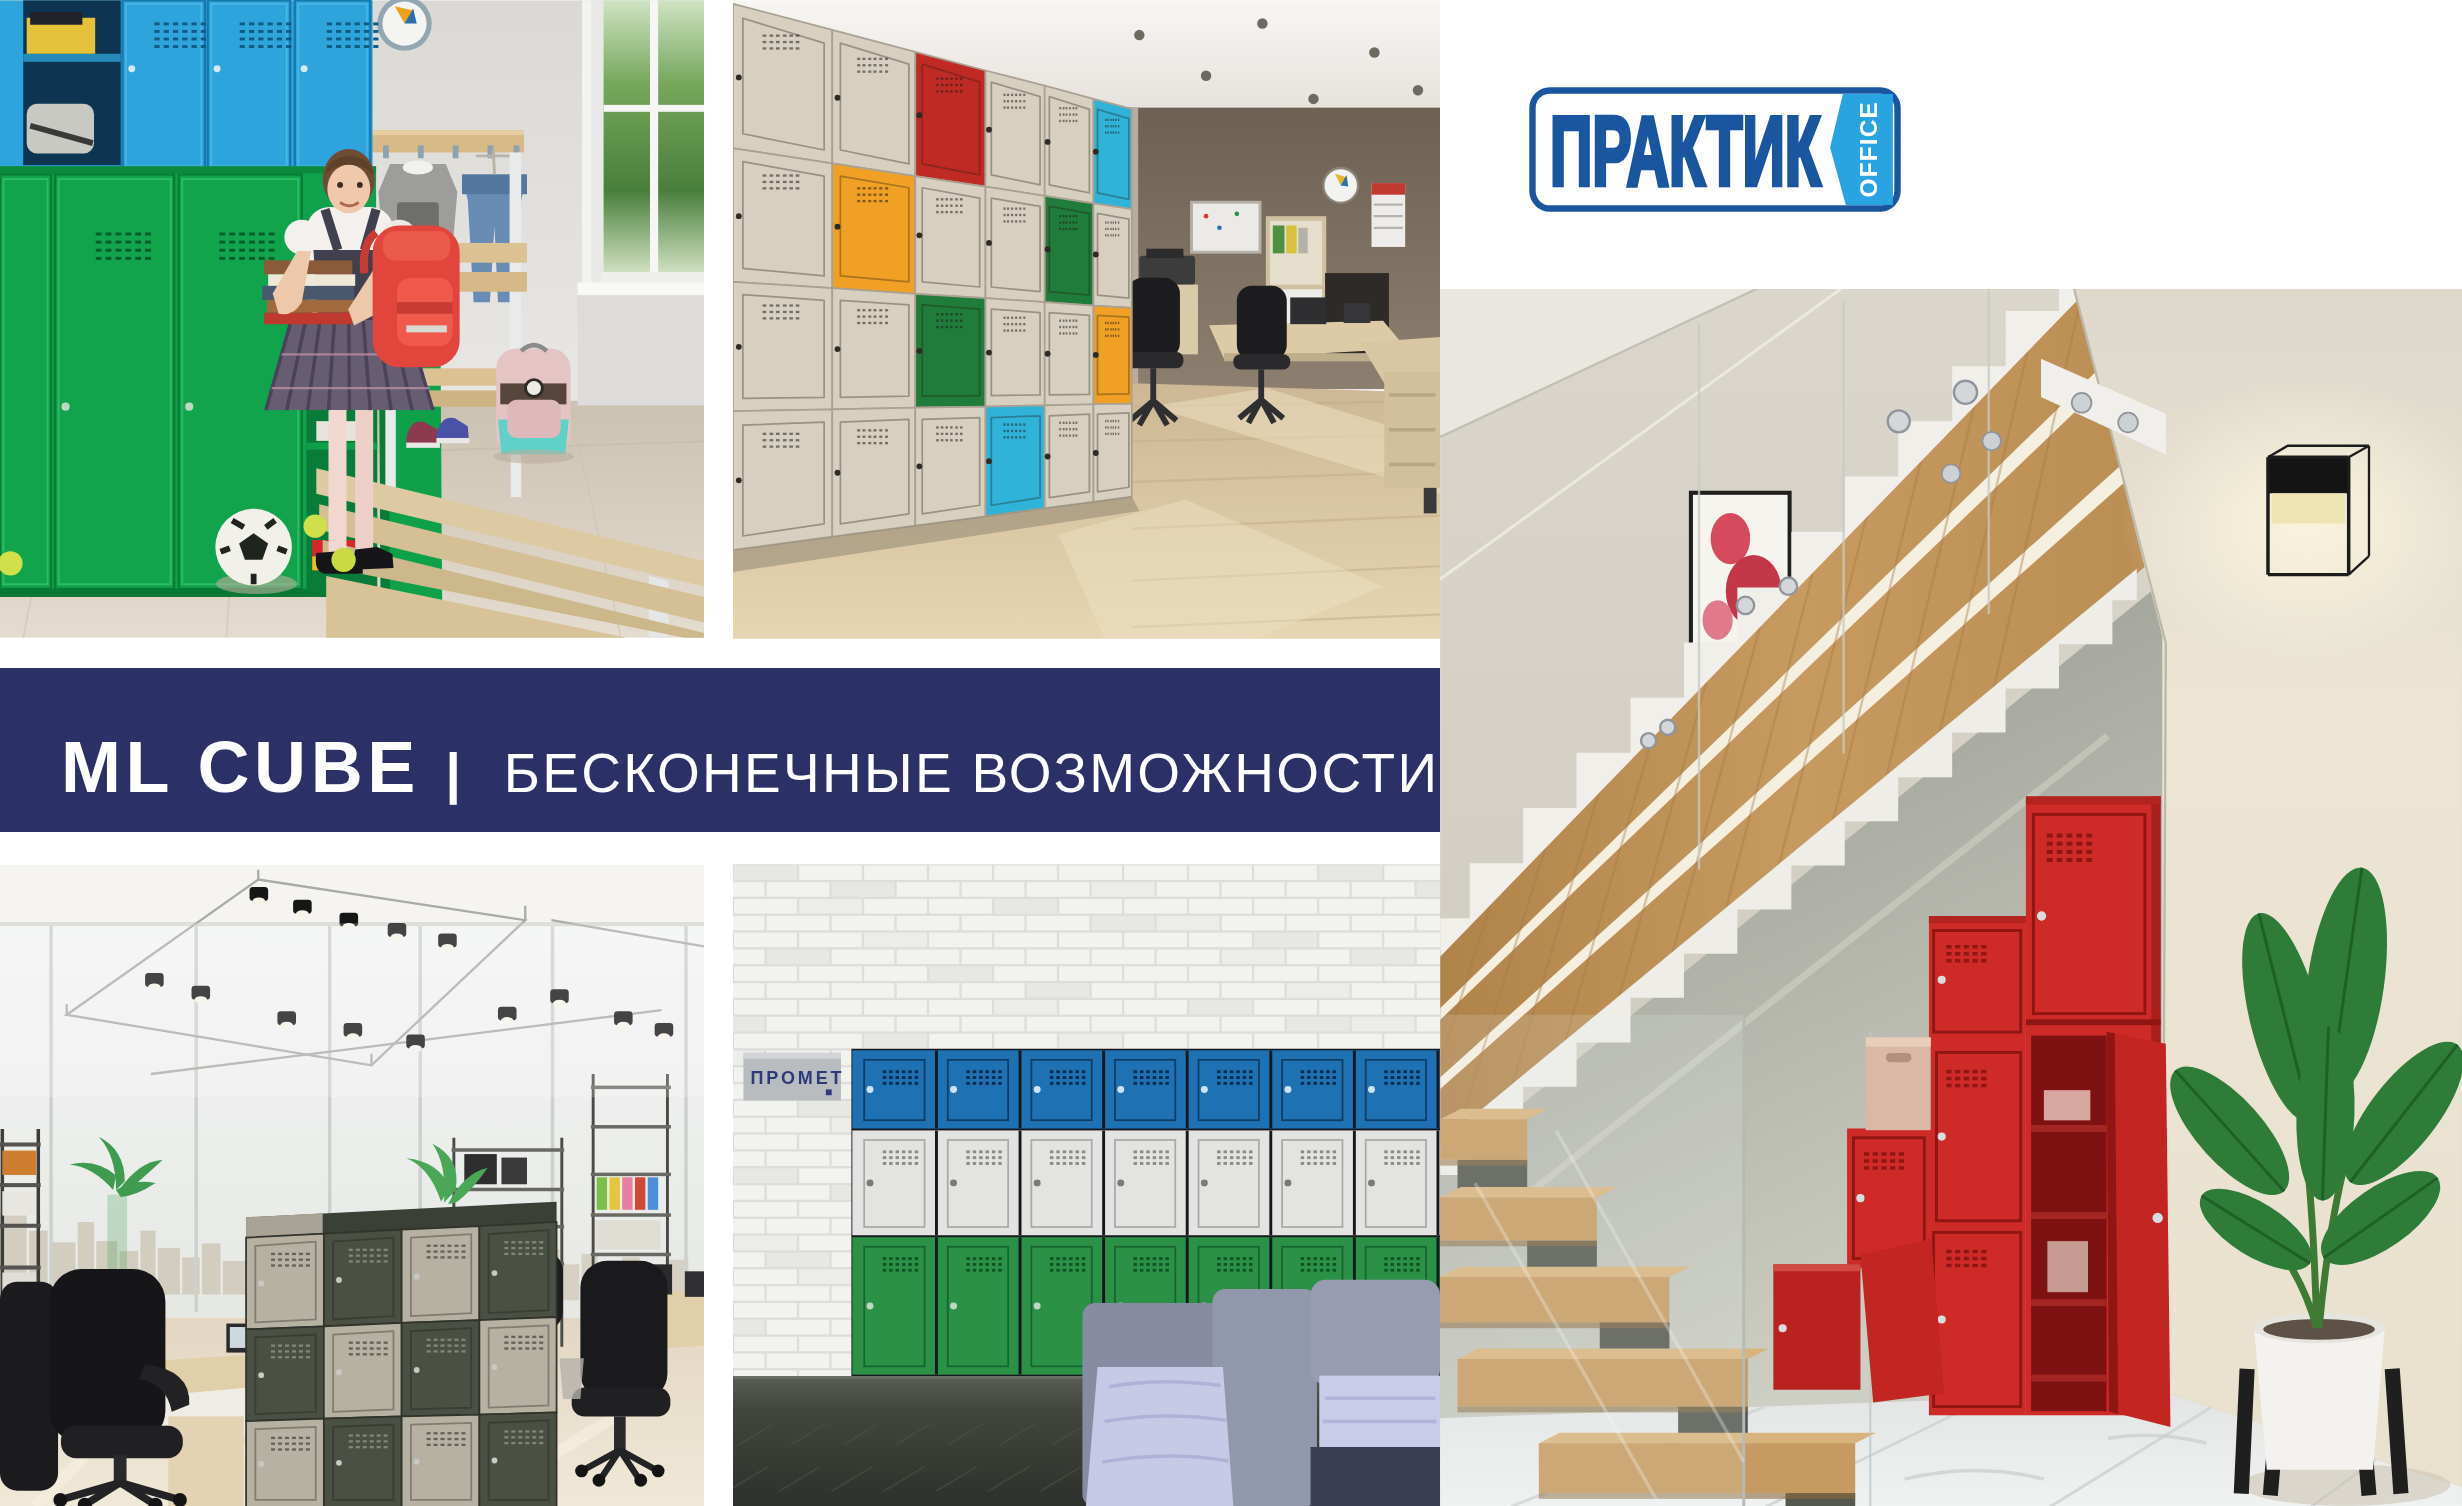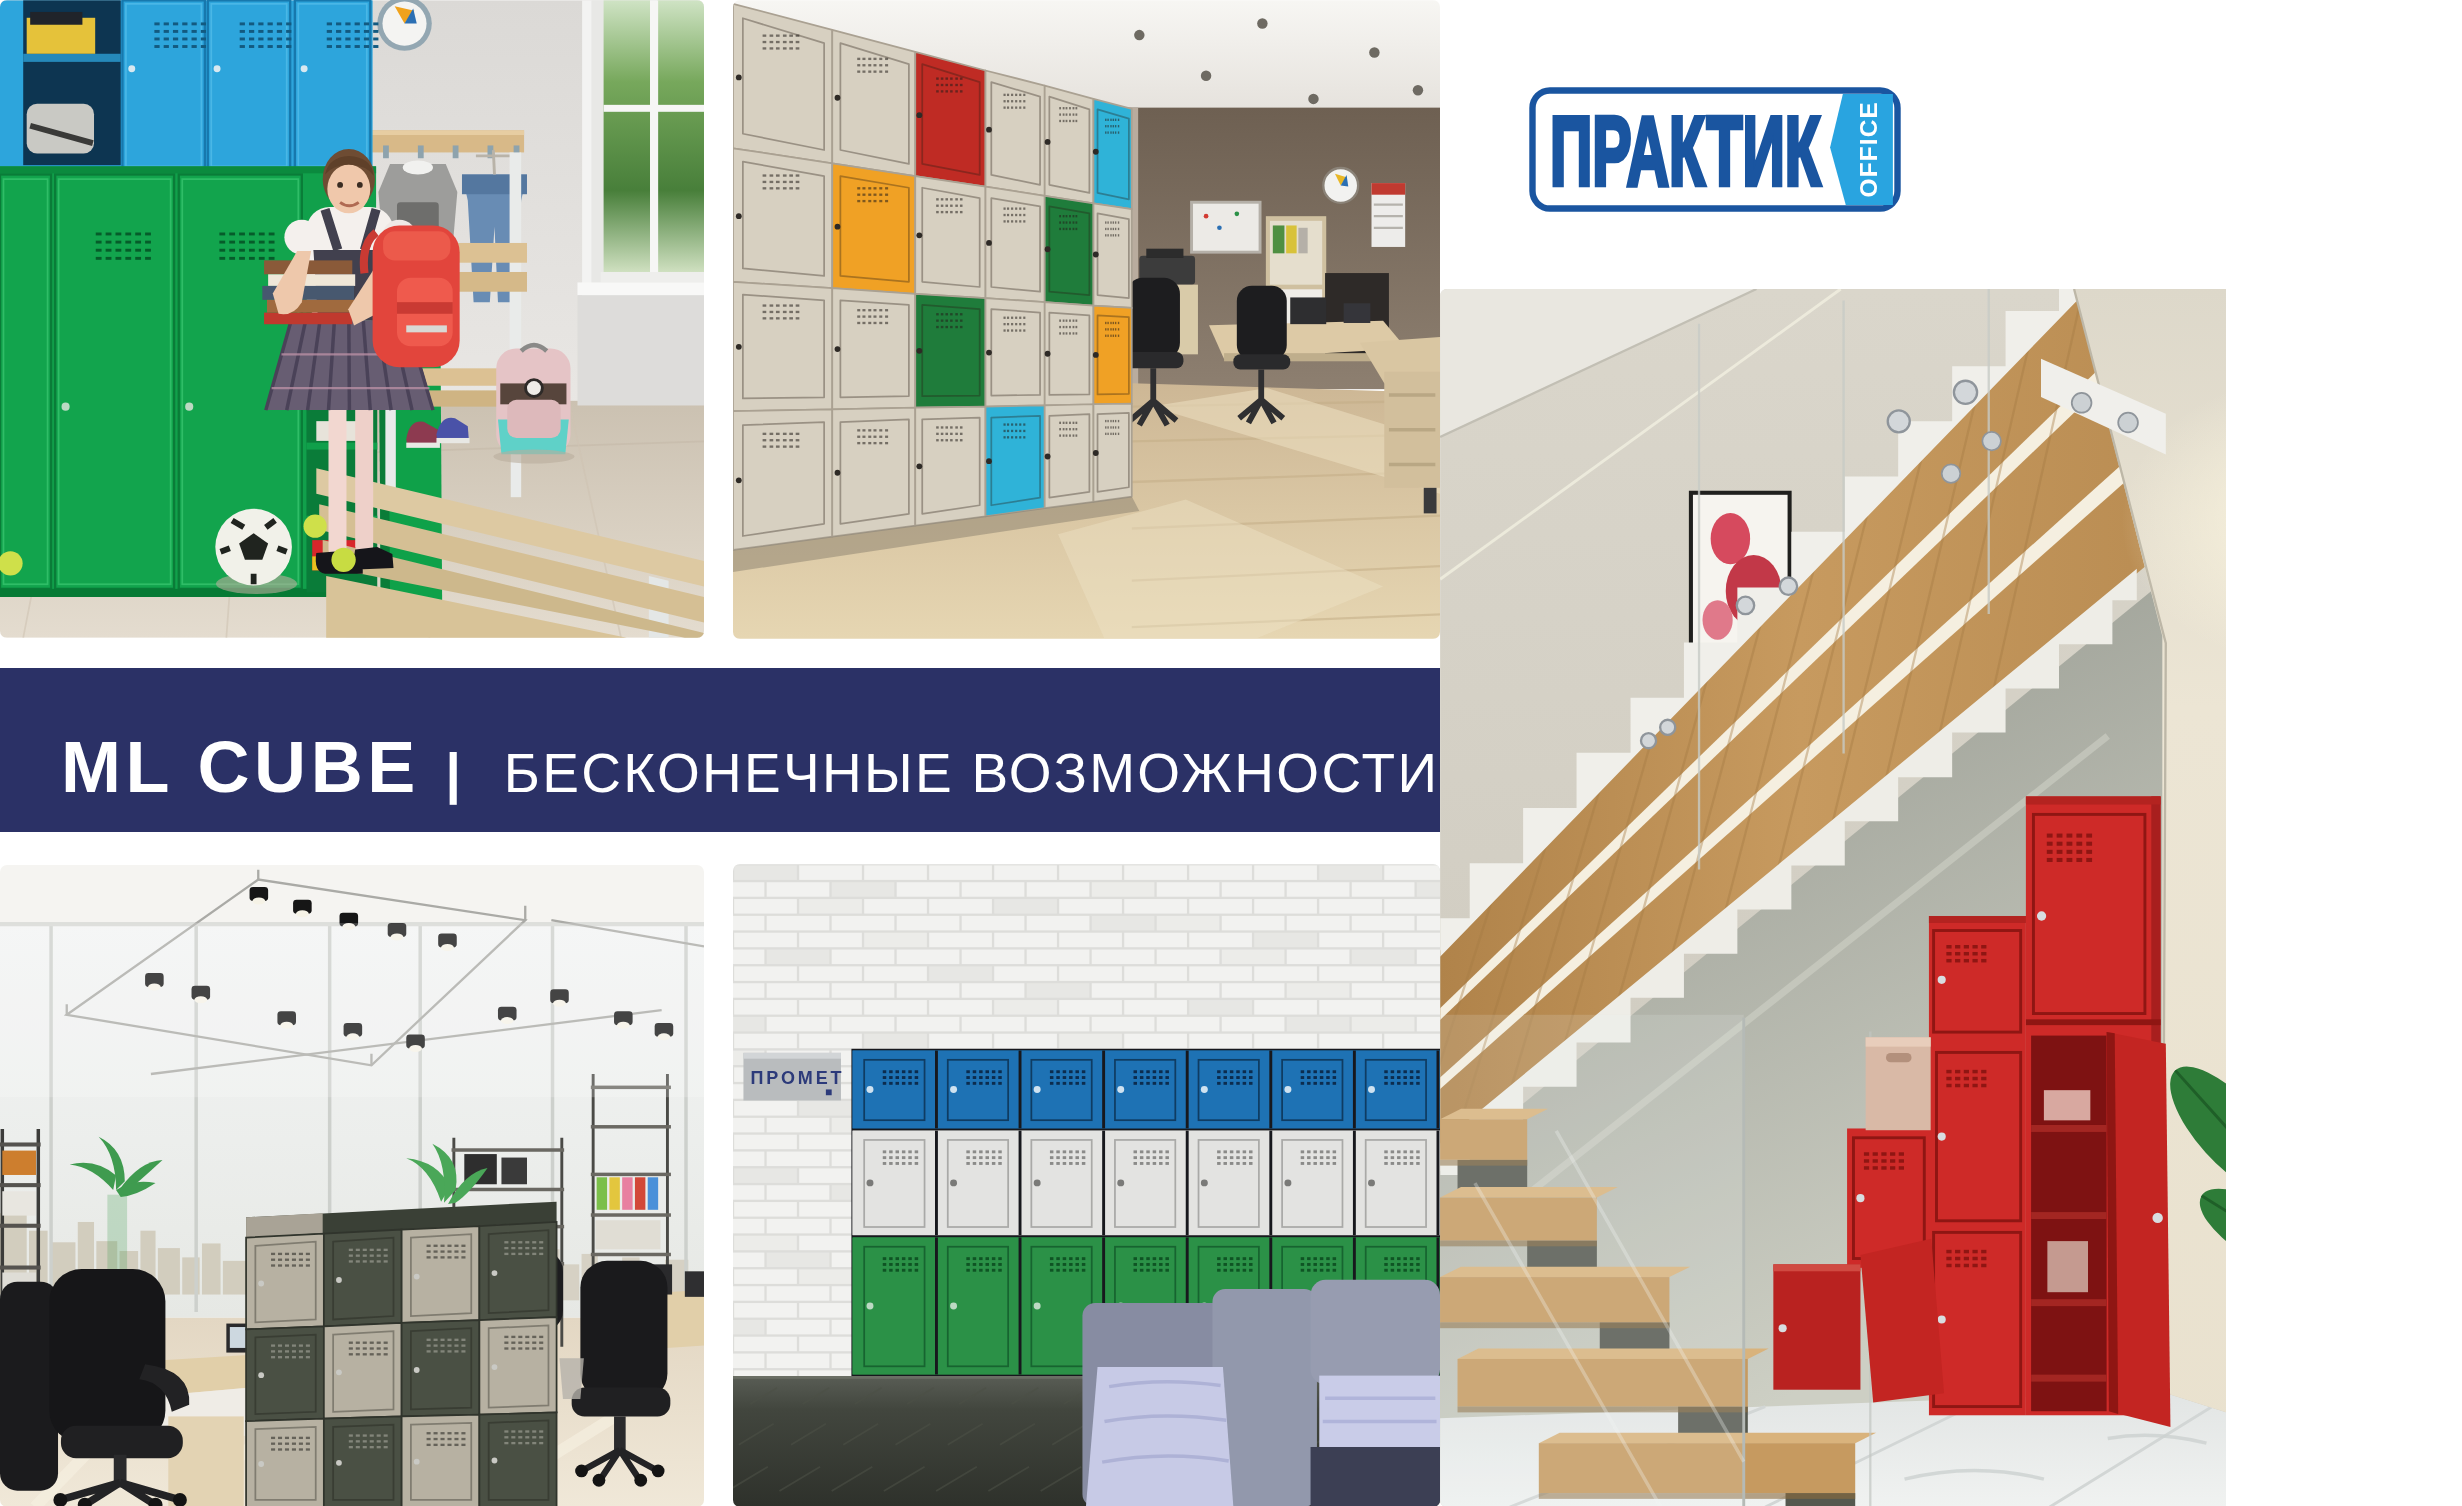--- a/index.html
+++ b/index.html
@@ -1,15 +1,15 @@
 <!DOCTYPE html>
 <html style="font-size:9.3px"><head><meta charset="utf-8"><title>ML CUBE</title><style>
 html,body{margin:0;padding:0;background:#ffffff;}
-#page{position:relative;width:2226px;height:1507px;background:#ffffff;overflow:hidden;font-family:"Liberation Sans",sans-serif;}
-.ph{position:absolute;overflow:hidden;border-radius:7px;}
+#page{position:relative;width:2462px;height:1507px;background:#ffffff;overflow:hidden;font-family:"Liberation Sans",sans-serif;}
+.ph{position:absolute;overflow:hidden;}
 </style></head><body>
 <div id="page">
 
 <div class="ph" style="left:0;top:0;width:704px;height:638px">
 <svg width="704" height="638" viewBox="0 0 1213 1098">
 <defs>
 <linearGradient id="p1wall" x1="0" y1="0" x2="0" y2="1">
             <stop offset="0" stop-color="#dbd9d6"></stop>
             <stop offset="1" stop-color="#e9e7e4"></stop>
           </linearGradient>

